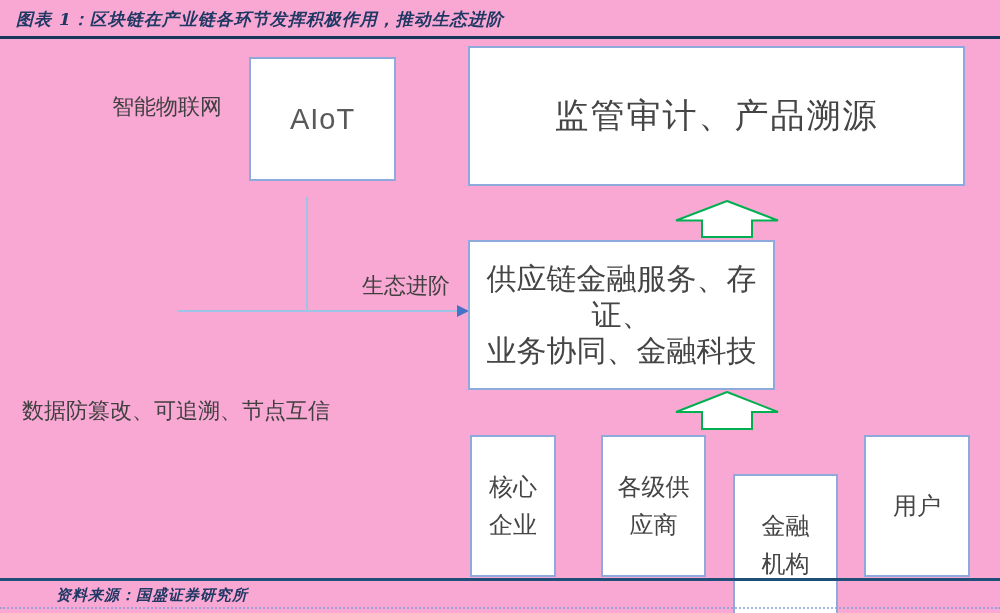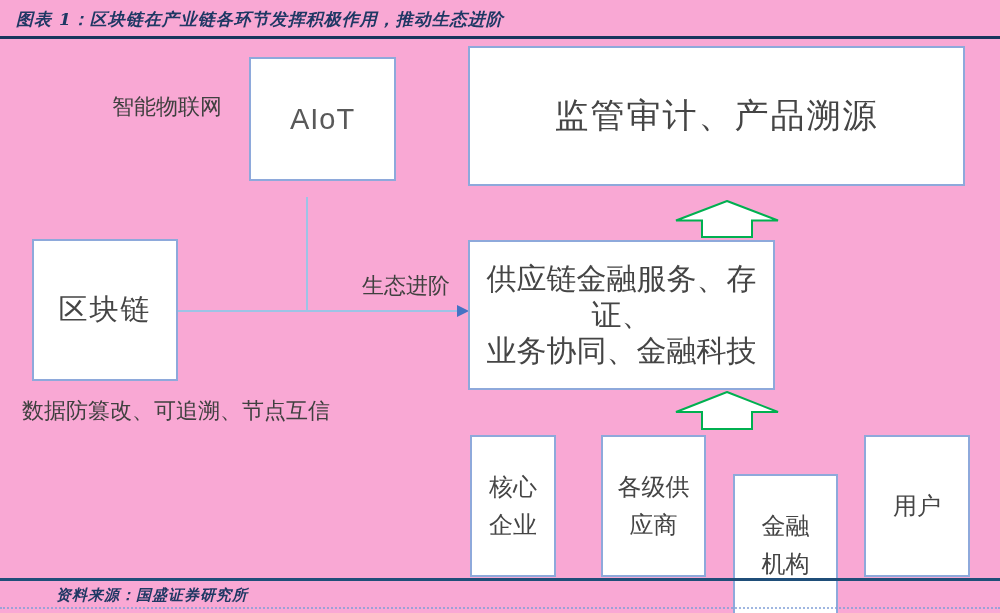--- a/index.html
+++ b/index.html
@@ -101,21 +101,20 @@
 <body>
 
 <div id="stage">
 
   <div class="abs figure-title">图表 1：区块链在产业链各环节发挥积极作用，推动生态进阶</div>
   <div class="abs title-rule"></div>
 
   <div class="abs aiot-label">智能物联网</div>
   <div class="abs node aiot-box">AIoT</div>
 
-  <div class="abs node blockchain-box">区块链</div>
   <div class="abs blockchain-note">数据防篡改、可追溯、节点互信</div>
 
   <div class="abs vline"></div>
   <div class="abs hline"></div>
   <div class="abs arrowhead-right"></div>
   <div class="abs eco-label">生态进阶</div>
 
   <div class="abs node regulator-box">监管审计、产品溯源</div>
 
   <div class="abs node supply-box pre">供应链金融服务、存证、

